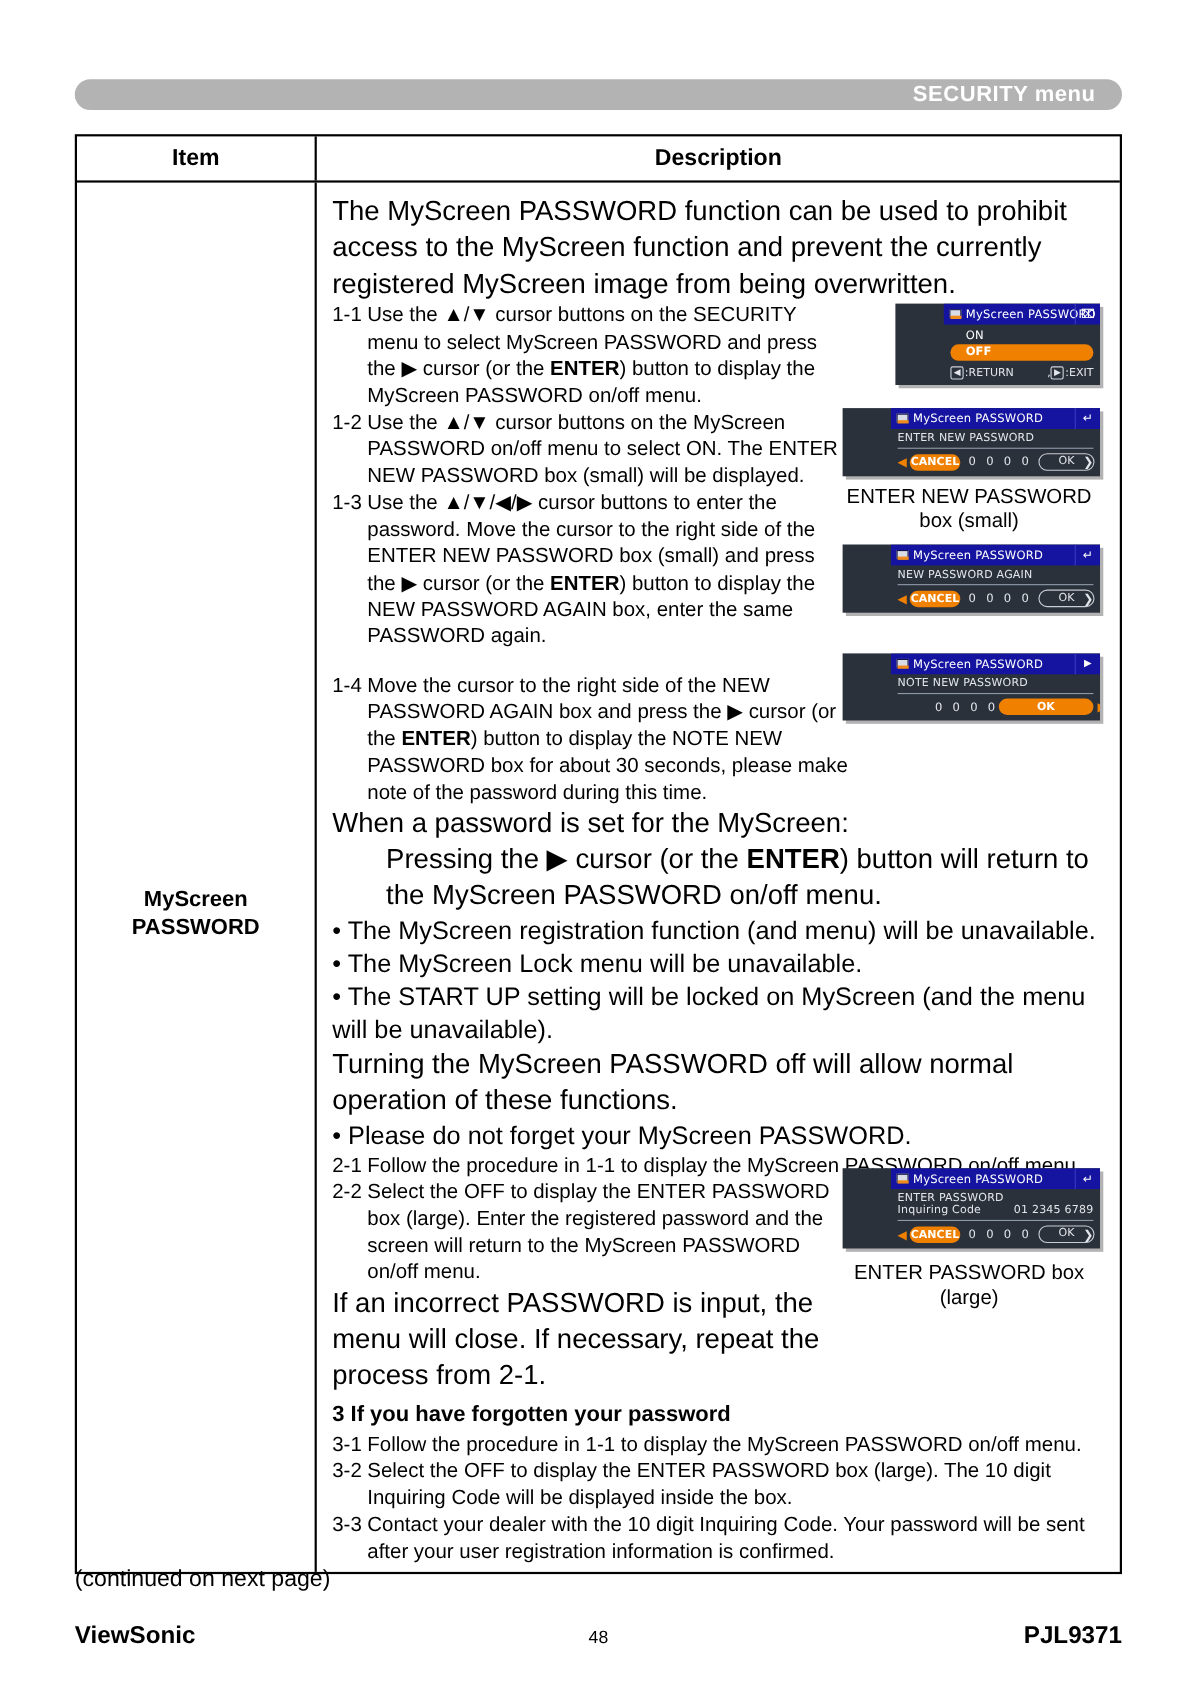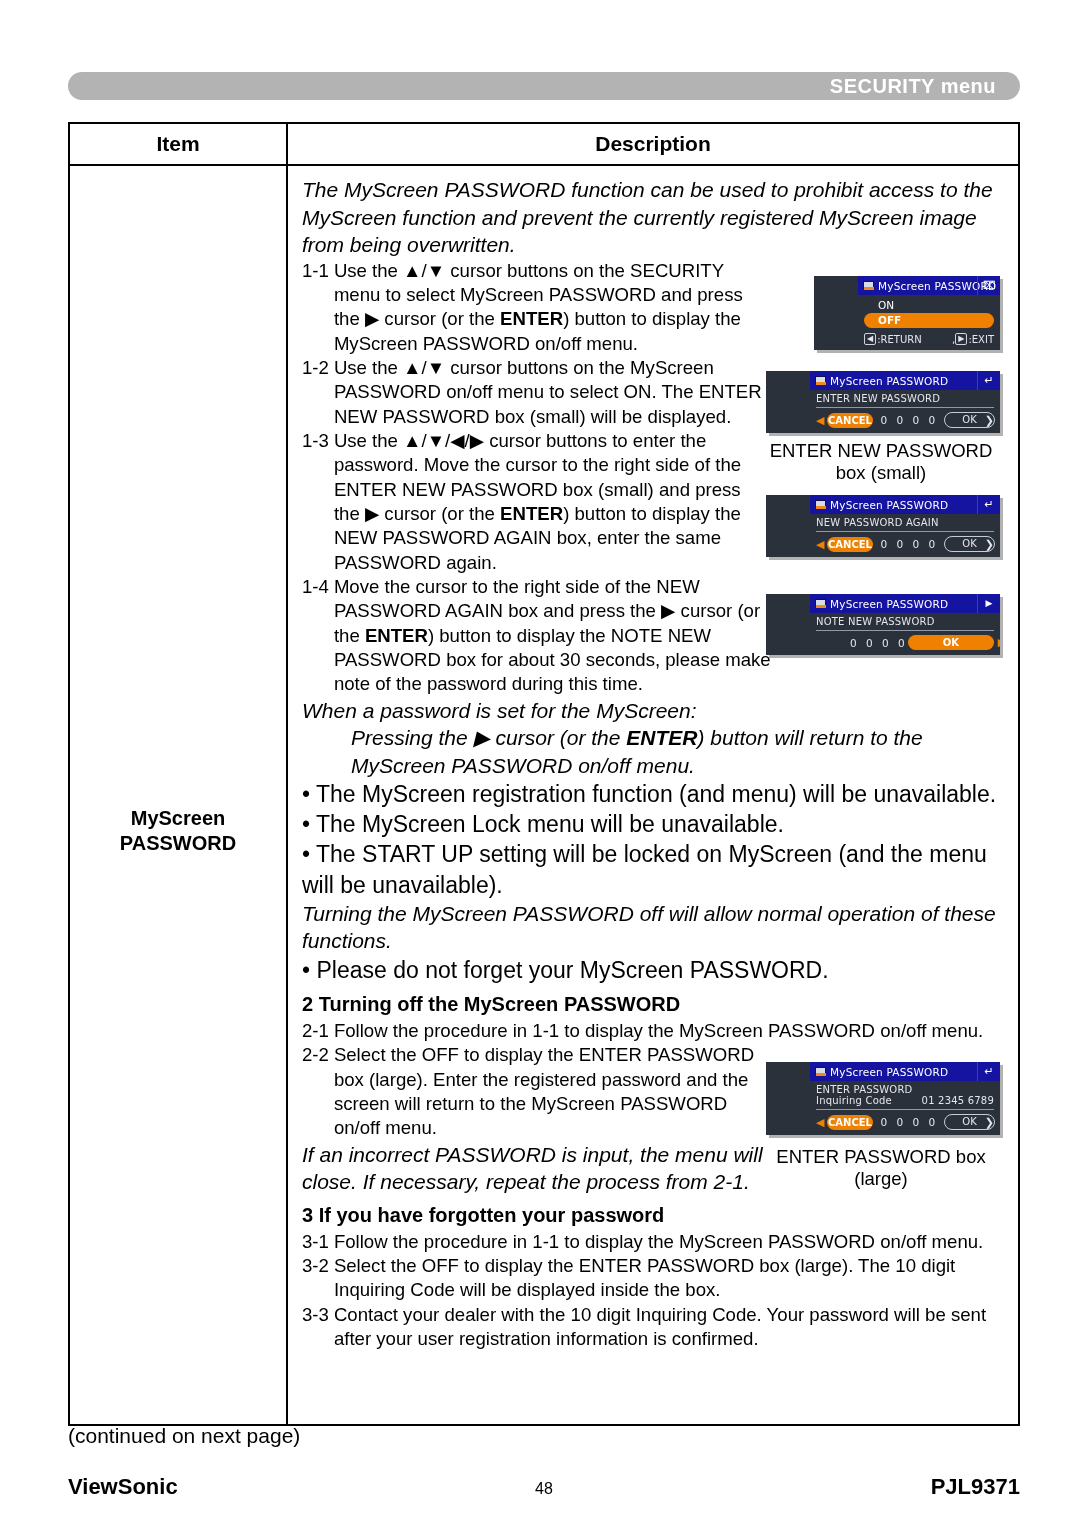--- a/index.html
+++ b/index.html
@@ -86,24 +86,23 @@
     line-height: 1.25;
   }
   .td-desc {
     flex: 1;
     position: relative;
     padding: 10px 12px 6px 14px;
   }
 
   
   .p {
-    font-size: 21px;
+    font-size: 25px;
     line-height: 1.31;
     margin: 0;
-    font-style: italic;
   }
   .h-step {
     font-size: 20px;
     font-weight: bold;
     margin: 7px 0 2px 0;
     line-height: 1.25;
   }
   .step {
     display: flex;
     font-size: 18.6px;
@@ -115,21 +114,21 @@
     white-space: nowrap;
     padding-right: 5px;
   }
   .step-txt { flex: 1 1 auto; }
   .indent { padding-left: 49px; }
   .bullet { font-size: 23px; line-height: 1.31; margin: 0; }
   b { font-weight: bold; }
 
   
   .w-narrow  { max-width: 465px; }
-  .w-narrow2 { max-width: 470px; }
+  .w-narrow2 { max-width: 470px; margin-top: 20px; }
   .w-full    { max-width: 100%; }
 
   
   .osd {
     position: absolute;
     font-family: "DejaVu Sans", sans-serif;
     background: #2b313b;
     box-shadow: 3px 3px 0 rgba(0,0,0,0.30);
     overflow: hidden;
     padding-left: 44px;
@@ -335,21 +334,20 @@
         <p class="p indent w-full"><span>Pressing the ▶ cursor (or the </span><b>ENTER</b><span>) button will return to the MyScreen PASSWORD on/off menu.</span></p>
 
         <p class="bullet">• The MyScreen registration function (and menu) will be unavailable.</p>
         <p class="bullet">• The MyScreen Lock menu will be unavailable.</p>
         <p class="bullet">• The START UP setting will be locked on MyScreen (and the menu will be unavailable).</p>
 
         <p class="p w-full">Turning the MyScreen PASSWORD off will allow normal operation of these functions.</p>
 
         <p class="bullet">• Please do not forget your MyScreen PASSWORD.</p>
 
-        <div class="h-step">2 Turning off the MyScreen PASSWORD</div>
 
         <div class="step w-full">
           <span class="step-num">2-1</span>
           <span class="step-txt">Follow the procedure in 1-1 to display the MyScreen PASSWORD on/off menu.</span>
         </div>
 
         <div class="step w-narrow">
           <span class="step-num">2-2</span>
           <span class="step-txt">Select the OFF to display the ENTER PASSWORD box (large). Enter the registered password and the screen will return to the MyScreen PASSWORD on/off menu.</span>
         </div>

